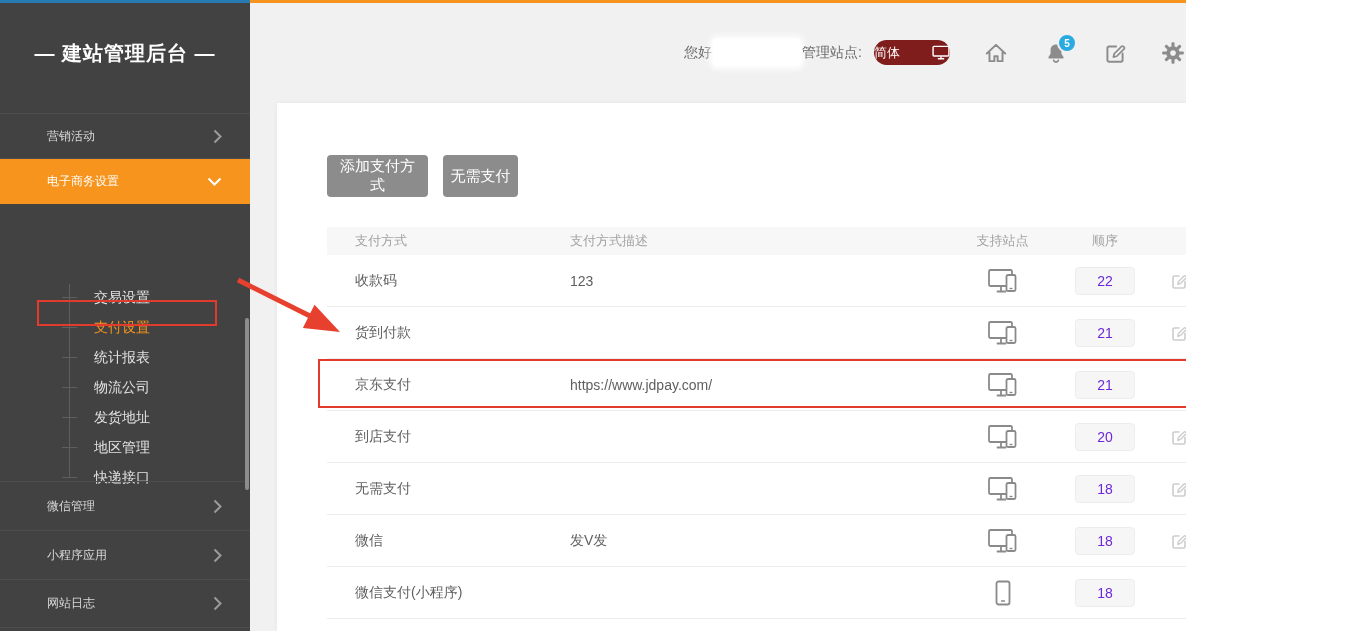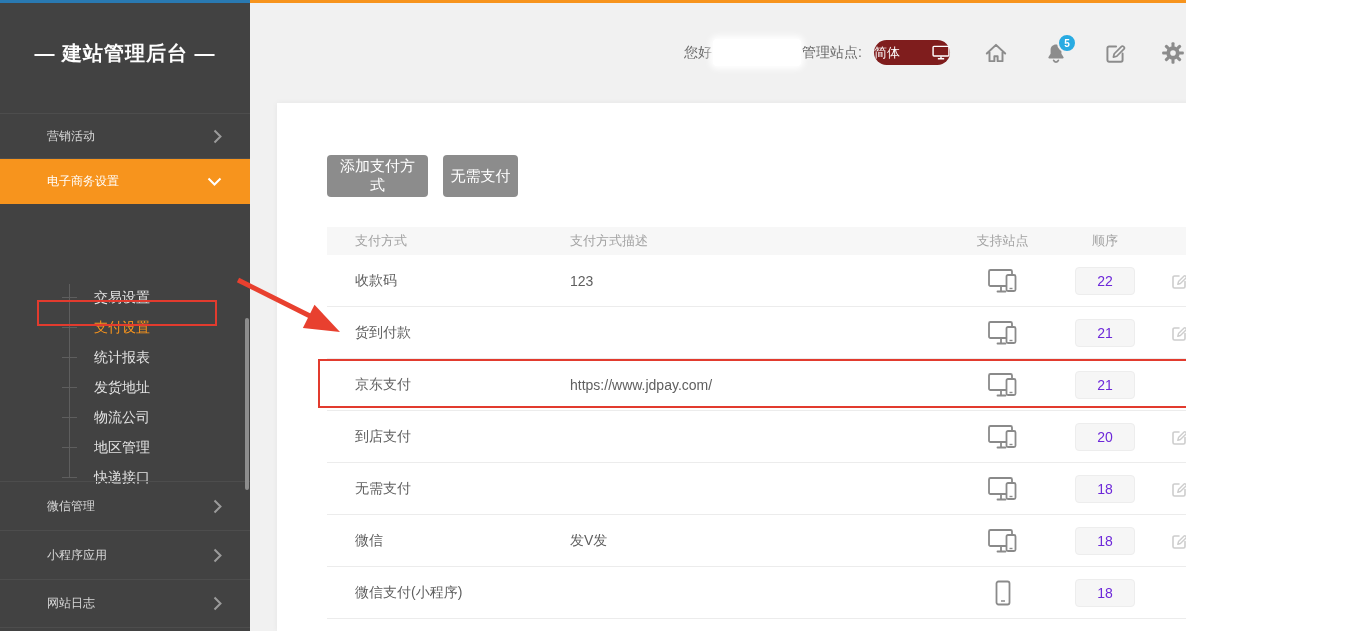--- a/index.html
+++ b/index.html
@@ -98,22 +98,22 @@
         <svg width="15" height="9" viewBox="0 0 15 9">
             <polyline points="1.5,1.5 7.5,7.5 13.5,1.5" fill="none" stroke="#ffffff" stroke-width="2"></polyline>
           </svg>
       </div>
     </div>
 
     <ul class="submenu">
       <li class="sub-item"><span>交易设置</span></li>
       <li class="sub-item active"><span>支付设置</span></li>
       <li class="sub-item"><span>统计报表</span></li>
+      <li class="sub-item"><span>物流公司</span></li>
       <li class="sub-item"><span>发货地址</span></li>
-      <li class="sub-item"><span>物流公司</span></li>
       <li class="sub-item"><span>地区管理</span></li>
       <li class="sub-item"><span>快递接口</span></li>
     </ul>
 
     <div class="nav-bottom">
       <div class="nav-item">
         <span>微信管理</span>
         <svg width="9" height="15" viewBox="0 0 9 15">
             <polyline points="1.5,1.5 7.5,7.5 1.5,13.5" fill="none" stroke="#9b9b9b" stroke-width="2"></polyline>
           </svg>

